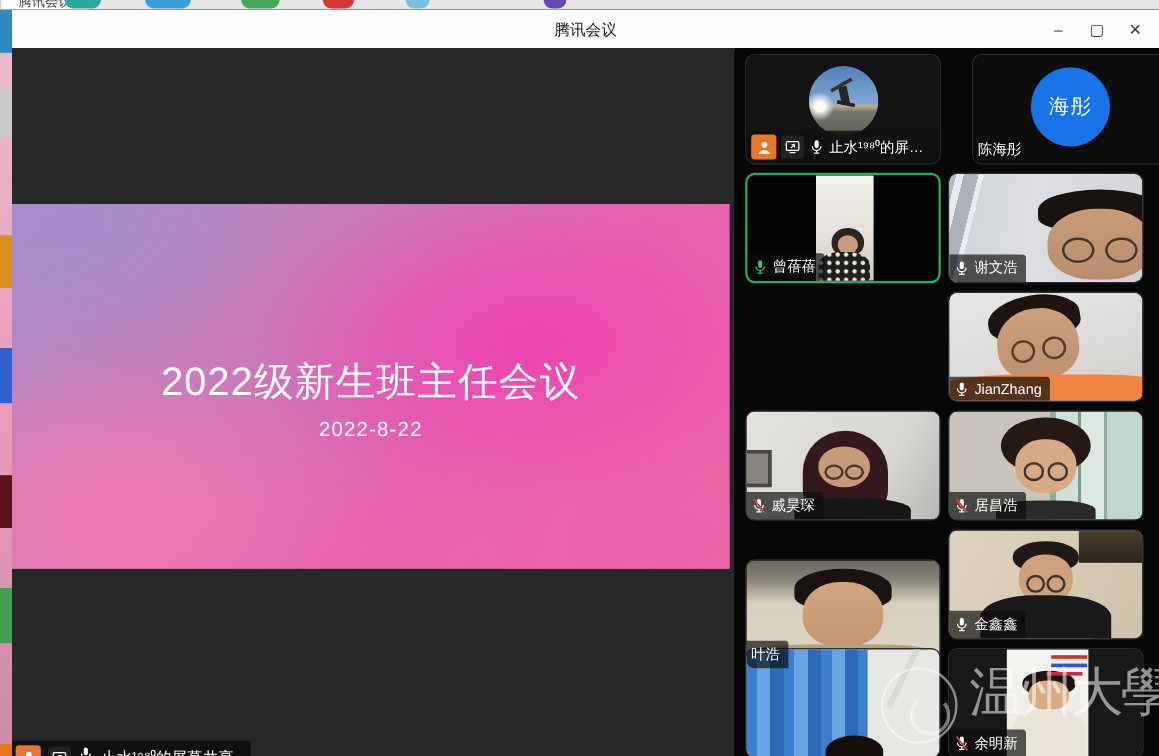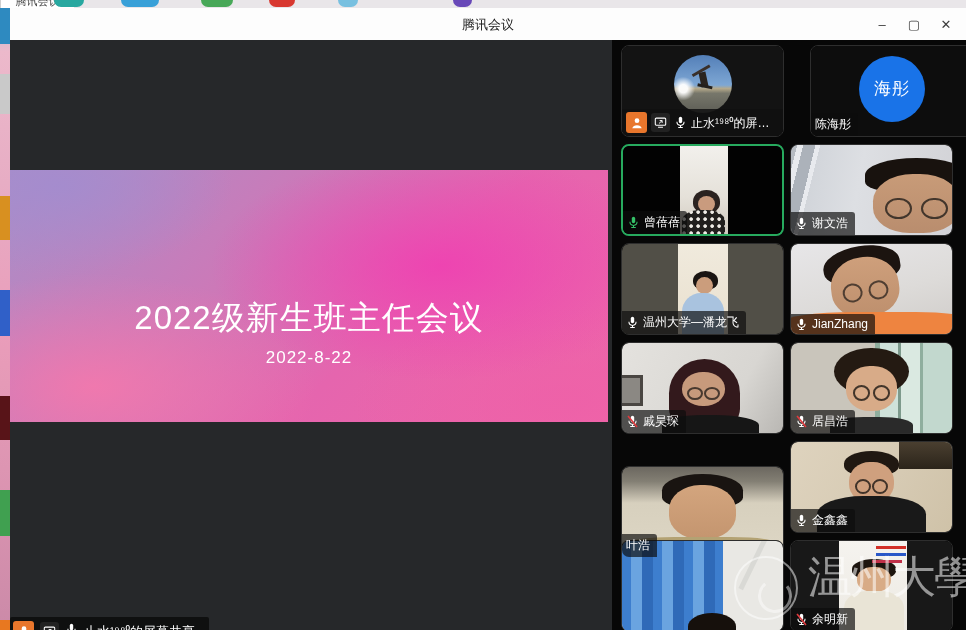--- a/index.html
+++ b/index.html
@@ -25,21 +25,21 @@
             border-bottom:1px solid #e3e3e3}
   .win-title{position:absolute;left:0;right:0;top:8px;text-align:center;font-size:13px;color:#1a1a1a}
   .controls{position:absolute;right:4px;top:0;height:32px;display:flex}
   .ctl{width:32px;height:32px;display:flex;align-items:center;justify-content:center;
        font-size:13px;color:#3c3c3c;cursor:default}
 
   .content{position:absolute;left:0;top:32px;width:956px;height:590px}
 
   
   .stage{position:absolute;left:0;top:0;width:602px;height:590px;background:#26282a;overflow:hidden}
-  .slide{position:absolute;left:0;top:130px;width:598px;height:252px;
+  .slide{position:absolute;left:0;top:130px;width:598px;height:304px;
     background:
       radial-gradient(55% 65% at 72% 38%, rgba(240,60,178,.80), rgba(240,60,178,0) 70%),
       radial-gradient(50% 60% at 14% 86%, rgba(246,120,172,.85), rgba(246,120,172,0) 75%),
       radial-gradient(45% 55% at 8% 6%, rgba(164,140,206,.95), rgba(164,140,206,0) 65%),
       radial-gradient(50% 55% at 92% 92%, rgba(238,96,168,.75), rgba(238,96,168,0) 70%),
       linear-gradient(135deg,#a98fc8 0%,#cc79b8 38%,#e565ae 62%,#ef66a8 100%)}
   .slide-title{position:absolute;left:0;right:0;top:126px;text-align:center;color:#fff;
                font-size:33px;letter-spacing:1px;font-weight:400}
   .slide-date{position:absolute;left:0;right:0;top:178px;text-align:center;color:#fff;
               font-size:17px;letter-spacing:1px}
@@ -328,38 +328,20 @@
           <div class="tile-label">
             <svg width="13" height="13" viewBox="0 0 16 16">
               <rect x="5.9" y="1" width="4.2" height="8" rx="2.1" fill="#35c168"></rect>
               <path d="M3.6 7.2a4.4 4.4 0 0 0 8.8 0" fill="none" stroke="#35c168" stroke-width="1.3"></path>
               <line x1="8" y1="11.8" x2="8" y2="14" stroke="#35c168" stroke-width="1.3"></line>
               <line x1="5.2" y1="14.2" x2="10.8" y2="14.2" stroke="#35c168" stroke-width="1.3"></line>
             </svg>
             <span class="nm">曾蓓蓓</span>
           </div>
         </div>
-        <div class="tile" style="left: 9px; top: 203px;">
-          <div class="scene scene-pan">
-            <div class="s-el e1"></div>
-            <div class="s-el e2"></div>
-            <div class="s-el e3"></div>
-            <div class="s-el e4"></div>
-            <div class="s-el e5"></div>
-          </div>
-          <div class="tile-label">
-            <svg width="13" height="13" viewBox="0 0 16 16">
-              <rect x="5.9" y="1" width="4.2" height="8" rx="2.1" fill="#ffffff"></rect>
-              <path d="M3.6 7.2a4.4 4.4 0 0 0 8.8 0" fill="none" stroke="#ffffff" stroke-width="1.3"></path>
-              <line x1="8" y1="11.8" x2="8" y2="14" stroke="#ffffff" stroke-width="1.3"></line>
-              <line x1="5.2" y1="14.2" x2="10.8" y2="14.2" stroke="#ffffff" stroke-width="1.3"></line>
-            </svg>
-            <span class="nm">温州大学—潘龙飞</span>
-          </div>
-        </div>
         <div class="tile" style="left: 178px; top: 203px;">
           <div class="scene scene-zhang">
             <div class="s-el e1"></div>
             <div class="s-el e2"></div>
             <div class="s-el e3"></div>
             <div class="s-el e4"></div>
             <div class="s-el e5"></div>
           </div>
           <div class="tile-label">
             <svg width="13" height="13" viewBox="0 0 16 16">

